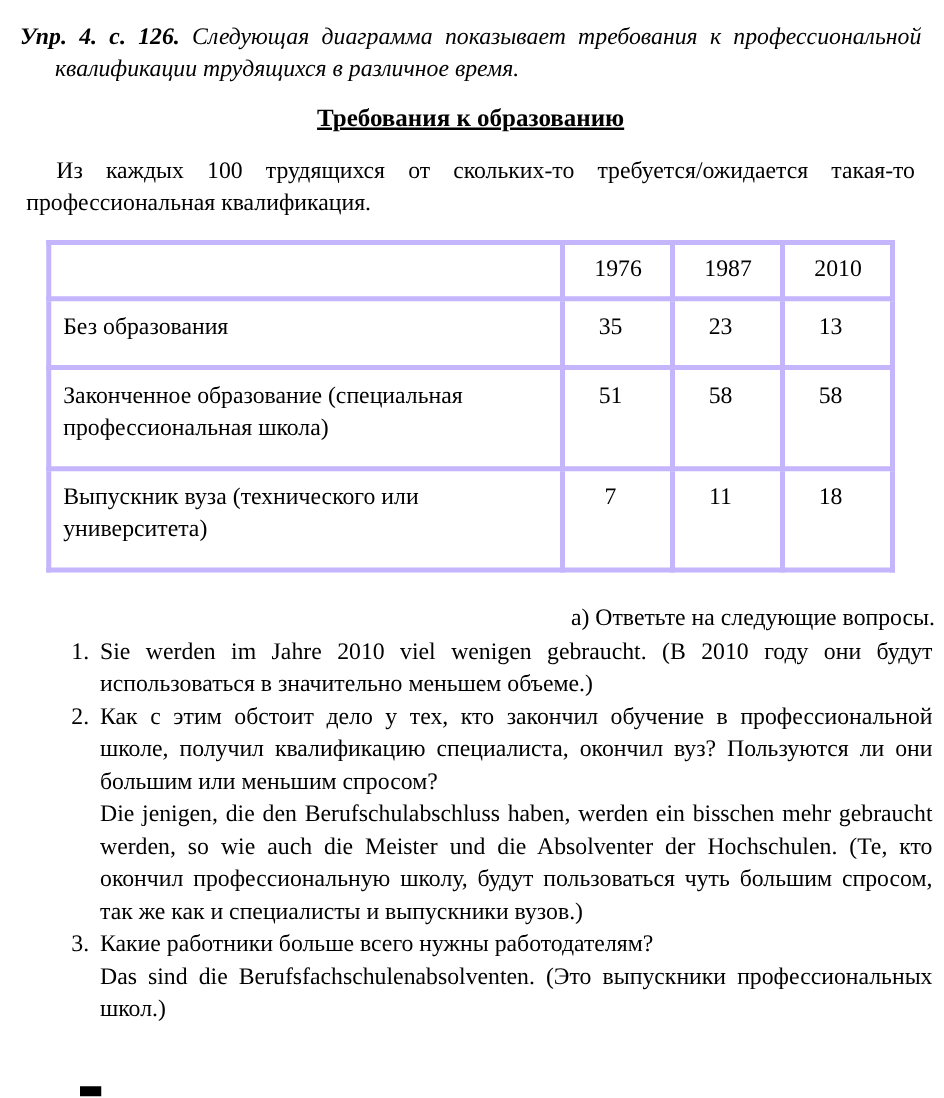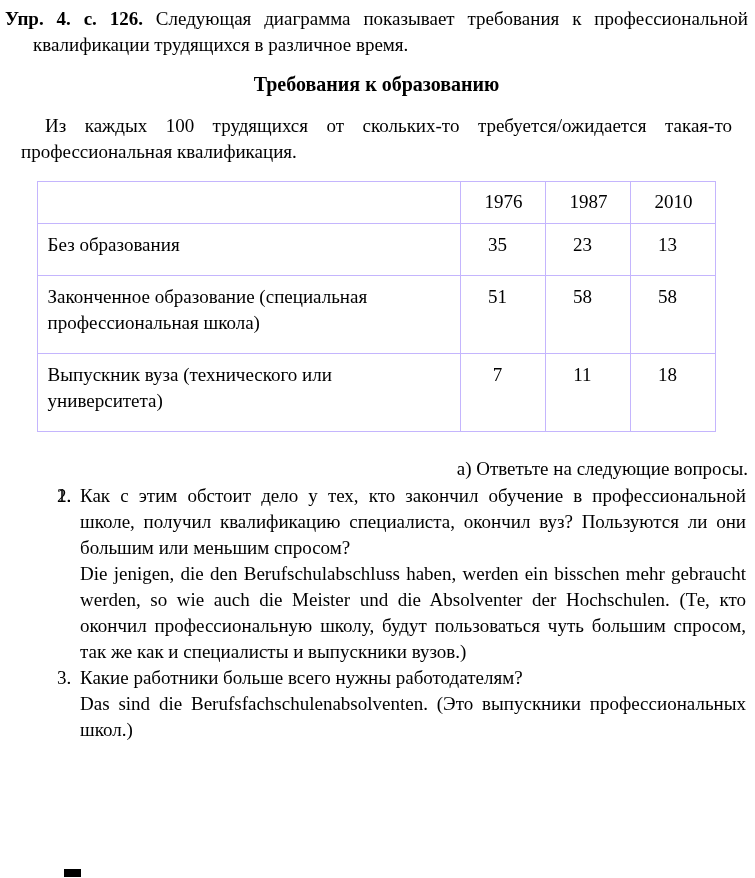--- a/index.html
+++ b/index.html
@@ -15,46 +15,48 @@
     color: #000;
     font-family: "Liberation Serif", "DejaVu Serif", serif;
     font-size: 19px;
     line-height: 26px;
   }
   .page {
     padding: 6px 7px 0 5px;
   }
   
   .intro {
-    margin: 0;
+    margin: 11px;
     padding-left: 28px;
     text-indent: -28px;
     text-align: justify;
+    font-style: italic;
   }
   .intro b { font-weight: bold; }
   .doc-title {
     margin: 13px 0 11px 0;
     text-align: center;
     font-size: 20px;
     font-weight: bold;
+    text-decoration: underline;
   }
   .lead {
     margin: 16px;
     text-indent: 24px;
     text-align: justify;
   }
   table.edu-table {
     border-collapse: collapse;
     margin: 16px auto 24px auto;
     width: 91.5%;
     font-size: 19px;
   }
   table.edu-table th,
   table.edu-table td {
-    border: 1px solid #c4b5fd;
+    border: 4px solid #c4b5fd;
   }
   table.edu-table th {
     font-weight: normal;
     text-align: center;
     padding: 7px 4px 8px 4px;
     width: 76px;
   }
   table.edu-table th.corner {
     width: auto;
   }
@@ -137,20 +139,21 @@
       </tr>
     </tbody>
   </table>
 
   <p class="qa-heading">а) Ответьте на следующие вопросы.</p>
 
   <div class="qa-list">
 
     <div class="qa-item">
       <span class="qa-num">1.</span>
+      <p class="qa-a">Sie werden im Jahre 2010 viel wenigen gebraucht. (В 2010 году они будут использоваться в значительно меньшем объеме.)</p>
     </div>
 
     <div class="qa-item">
       <span class="qa-num">2.</span>
       <p class="qa-q">Как с этим обстоит дело у тех, кто закончил обучение в профессиональной школе, получил квалификацию специалиста, окончил вуз? Пользуются ли они большим или меньшим спросом?</p>
       <p class="qa-a">Die jenigen, die den Berufschulabschluss haben, werden ein bisschen mehr gebraucht werden, so wie auch die Meister und die Absolventer der Hochschulen. (Те, кто окончил профессиональную школу, будут пользоваться чуть большим спросом, так же как и специалисты и выпускники вузов.)</p>
     </div>
 
     <div class="qa-item">
       <span class="qa-num">3.</span>

